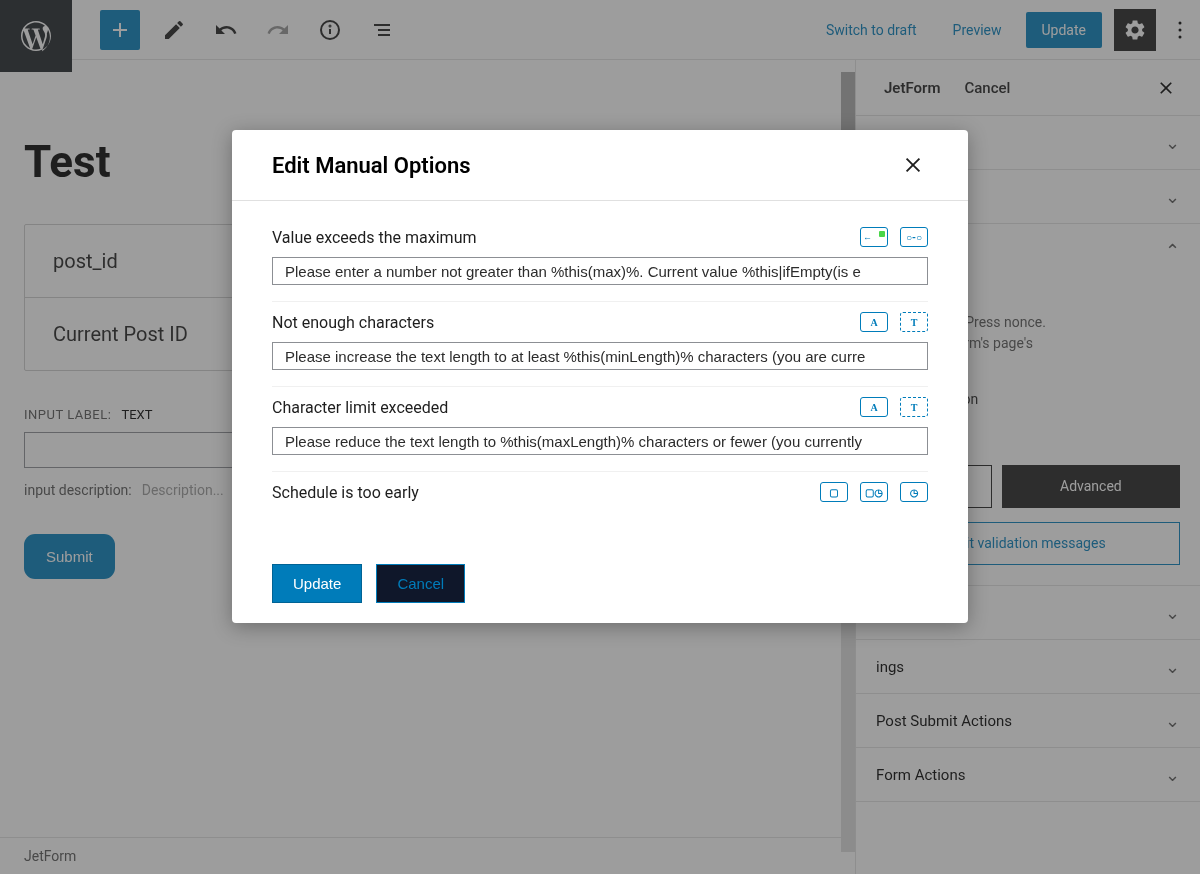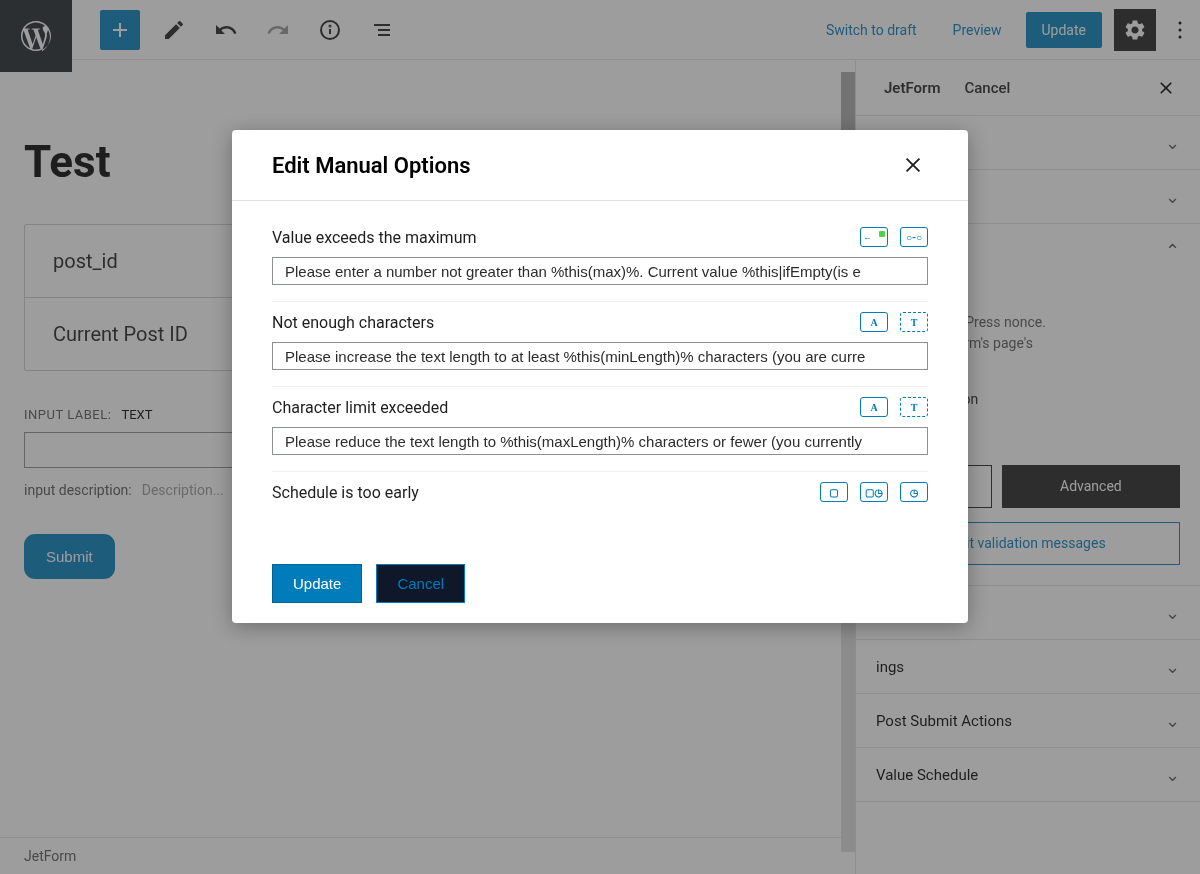--- a/index.html
+++ b/index.html
@@ -217,21 +217,21 @@
         </div>
     </div>
     <div class="sidebar-panel">
       <div class="sidebar-panel-header">
           <span>Post Submit Actions</span>
           <span class="chevron">⌄</span>
         </div>
     </div>
     <div class="sidebar-panel">
       <div class="sidebar-panel-header">
-          <span>Value Schedule</span>
+          <span>Form Actions</span>
           <span class="chevron">⌄</span>
         </div>
     </div>
   </div>
 </div>
 
 <div class="modal-overlay">
   <div class="modal">
     <div class="modal-header">
       <h2>Edit Manual Options</h2>

